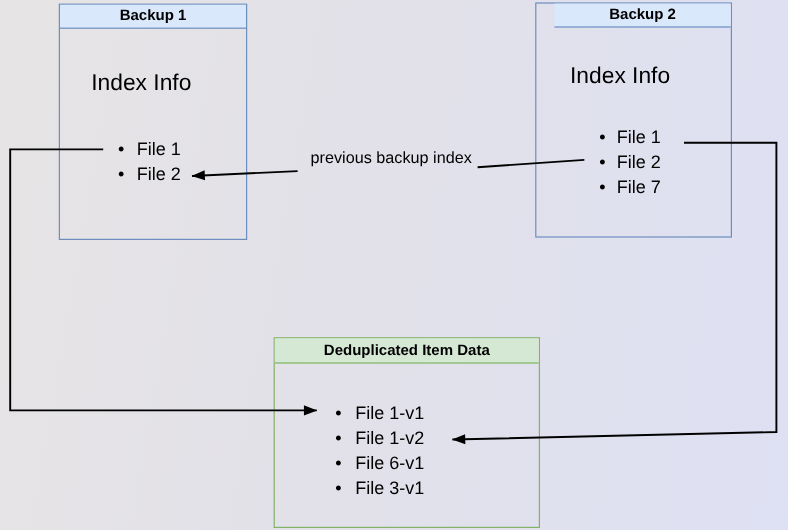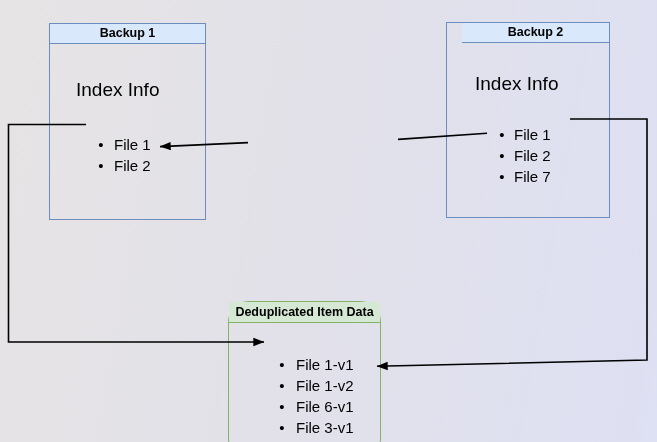--- a/index.html
+++ b/index.html
@@ -9,21 +9,20 @@
     width:657px;height:442px;
     overflow:hidden;
     background:linear-gradient(100deg,#e6e4e4 0%,#e2e1e9 45%,#dee0f3 100%);
   }
   .box{
     position:absolute;
     border:1.5px solid #6c8ebf;
     background:transparent;
     box-sizing:border-box;
     z-index:2;
-    margin-top:20px;
   }
   .box-header{
     border-bottom:1.5px solid #6c8ebf;
     background:#dae8fc;
     height:19px;
     line-height:19px;
     text-align:center;
     font-size:12.5px;
     font-weight:bold;
   }
@@ -100,21 +99,21 @@
         <span class="bullet">•</span>
         <span class="txt">File 2</span>
       </li>
       <li>
         <span class="bullet">•</span>
         <span class="txt">File 7</span>
       </li>
     </ul>
   </div>
 
-  <div class="box green" style="left:228px;top:281px;width:153px;height:159px;border-radius:21px;">
+  <div class="box green" style="left:228px;top:281px;width:222px;height:159px;">
     <div class="box-header">Deduplicated Item Data</div>
     <ul class="filelist dd-list">
       <li>
         <span class="bullet">•</span>
         <span class="txt">File 1-v1</span>
       </li>
       <li>
         <span class="bullet">•</span>
         <span class="txt">File 1-v2</span>
       </li>
@@ -135,15 +134,16 @@
         <path d="M0.8,0.8 L11.8,5 L0.8,9.2 Z" fill="#000"></path>
       </marker>
     </defs>
     <path d="M 248 142.6 L 160 146.6" fill="none" stroke="#000" stroke-width="1.6" marker-end="url(#arw)"></path>
     <path d="M 487 133.2 L 398 139.4" fill="none" stroke="#000" stroke-width="1.6"></path>
     <path d="M 86 124.5 L 8.5 124.5 L 8.5 342 L 264 342" fill="none" stroke="#000" stroke-width="1.6" marker-end="url(#arw)"></path>
     <path d="M 570 119 L 647 119 L 647 360 L 377 366.3" fill="none" stroke="#000" stroke-width="1.6" marker-end="url(#arw)"></path>
   </svg>
 
   <div class="edge-label">
+    <div>previous backup index</div>
   </div>
 
 </div>
 
 </body></html>

